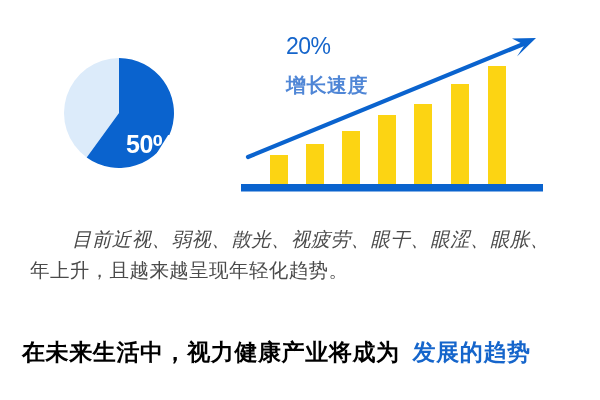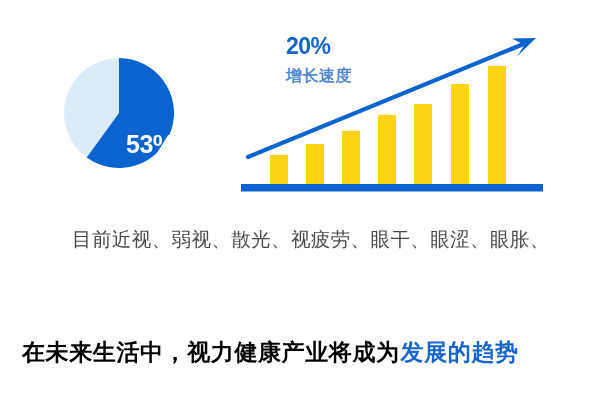--- a/index.html
+++ b/index.html
@@ -60,82 +60,82 @@
   #growth-callout {
     position: absolute;
     left: 286px;
     top: 34px;
     line-height: 1.08;
     white-space: nowrap;
   }
   #growth-percent {
     display: block;
     font-size: 23px;
-    font-weight: bold;
+    font-weight: normal;
     color: #1565cb;
     letter-spacing: -0.5px;
   }
   #growth-caption {
     display: block;
-    font-size: 16px;
+    font-size: 20px;
     font-weight: bold;
     color: #4f86d6;
     letter-spacing: 0.5px;
-    margin-top: 8px;
+    margin-top: 16px;
   }
 
   
   #body-copy {
     position: absolute;
     left: 30px;
     top: 224px;
     width: 545px;
   }
   .copy-line {
     font-size: 19.5px;
     line-height: 31px;
     color: #4a4a4a;
     letter-spacing: 0.4px;
     white-space: nowrap;
   }
-  .copy-line.indent { text-indent: 42px; }
+  .copy-line.indent { text-indent: 42px; font-style: italic; }
 
   
   #headline {
     position: absolute;
     left: 22px;
     top: 338px;
     white-space: nowrap;
     font-size: 23px;
     font-weight: bold;
     line-height: 1.25;
     letter-spacing: 0.6px;
   }
   #headline-normal { color: #000000; }
   #headline-accent {
     color: #1565cb;
     -webkit-text-stroke: 2.6px #ffffff;
     paint-order: stroke fill;
-    margin-left: 1px;
+    margin-left: 13px;
   }
 </style>
 </head>
 <body>
 
 <div id="infographic">
 
   <div id="pie-chart">
     <svg width="114" height="114" viewBox="0 0 114 114" aria-hidden="true">
 
       <path d="M57 57 L57 2 A55 55 0 0 0 24.67 101.5 Z" fill="#dcebfa"></path>
 
       <path d="M57 57 L57 2 A55 55 0 1 1 24.67 101.5 Z" fill="#0a63ce"></path>
     </svg>
   </div>
-  <div id="pie-value-label">53%</div>
+  <div id="pie-value-label">50%</div>
 
   <div id="bar-chart">
     <svg width="312" height="170" viewBox="0 0 312 170" aria-hidden="true">
 
       <g fill="#fcd413">
         <rect x="34" y="129" width="18" height="29"></rect>
         <rect x="70" y="118" width="18" height="40"></rect>
         <rect x="106" y="105" width="18" height="53"></rect>
         <rect x="142" y="89" width="18" height="69"></rect>
         <rect x="178" y="78" width="18" height="80"></rect>
@@ -154,17 +154,18 @@
 
   <div id="growth-callout">
     <span id="growth-percent">20%</span>
     <span id="growth-caption">增长速度</span>
   </div>
 
 </div>
 
 <div id="body-copy">
   <div class="copy-line indent">目前近视、弱视、散光、视疲劳、眼干、眼涩、眼胀、</div>
+  <div class="copy-line">年上升，且越来越呈现年轻化趋势。</div>
 </div>
 
 <div id="headline">
   <span id="headline-normal">在未来生活中，视力健康产业将成为</span><span id="headline-accent">发展的趋势</span>
 </div>
 
 </body></html>

